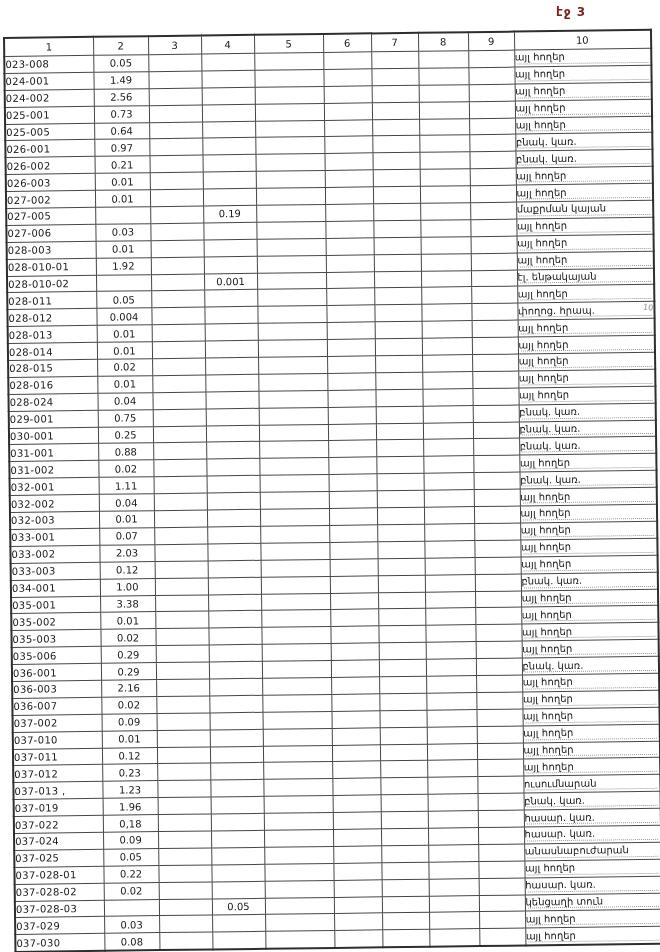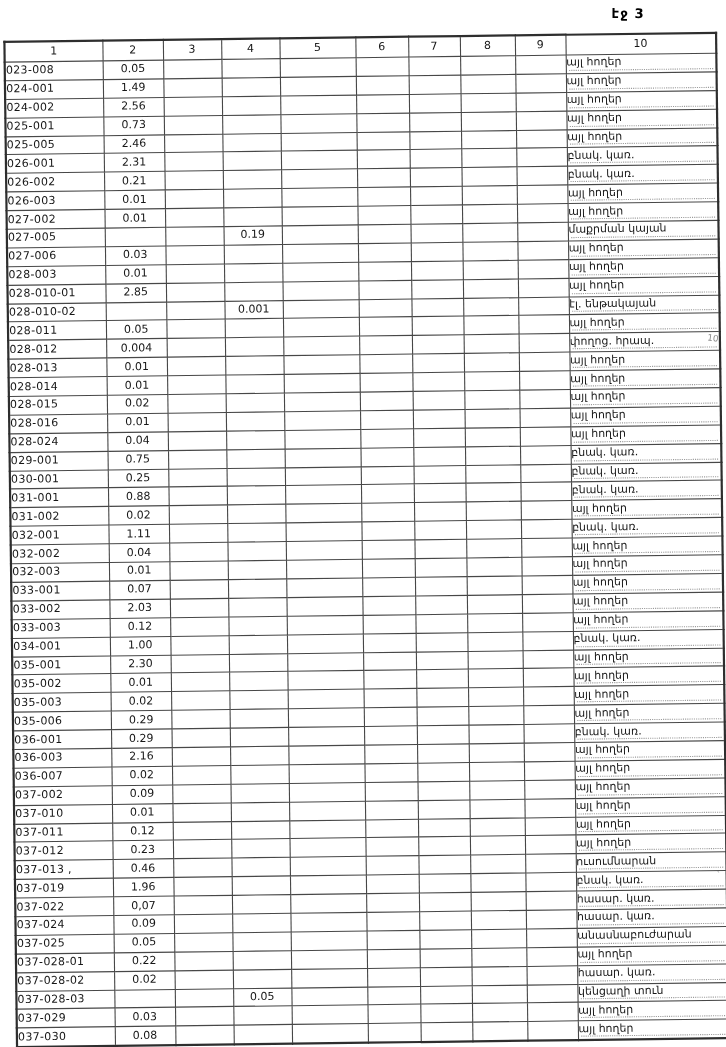--- a/index.html
+++ b/index.html
@@ -7,21 +7,21 @@
     width:660px;height:952px;
     background:#ffffff;
     font-family:"DejaVu Sans",sans-serif;
     color:#1b1b1b;
     position:relative;
     overflow:hidden;
   }
   .page{position:absolute;inset:0;}
   .page-number{
     position:absolute;top:5px;left:556px;
-    font-size:12px;font-weight:bold;color:#000000;
+    font-size:12px;font-weight:bold;color:#7f1d1d;
     letter-spacing:1px;
   }
   .scan-rotate{
     position:absolute;top:37px;left:3px;
     transform:rotate(-0.72deg);
     transform-origin:0 0;
   }
   table.sheet{
     border-collapse:collapse;
     table-layout:fixed;
@@ -144,33 +144,33 @@
             <td class="num"></td>
             <td></td>
             <td></td>
             <td></td>
             <td></td>
             <td></td>
             <td class="label"><span>այլ հողեր</span></td>
           </tr>
           <tr>
             <td class="code">025-005</td>
-            <td class="num">2.46</td>
+            <td class="num">0.64</td>
             <td></td>
             <td class="num"></td>
             <td></td>
             <td></td>
             <td></td>
             <td></td>
             <td></td>
             <td class="label"><span>այլ հողեր</span></td>
           </tr>
           <tr>
             <td class="code">026-001</td>
-            <td class="num">2.31</td>
+            <td class="num">0.97</td>
             <td></td>
             <td class="num"></td>
             <td></td>
             <td></td>
             <td></td>
             <td></td>
             <td></td>
             <td class="label"><span>բնակ. կառ.</span></td>
           </tr>
           <tr>
@@ -240,21 +240,21 @@
             <td class="num"></td>
             <td></td>
             <td></td>
             <td></td>
             <td></td>
             <td></td>
             <td class="label"><span>այլ հողեր</span></td>
           </tr>
           <tr>
             <td class="code">028-010-01</td>
-            <td class="num">2.85</td>
+            <td class="num">1.92</td>
             <td></td>
             <td class="num"></td>
             <td></td>
             <td></td>
             <td></td>
             <td></td>
             <td></td>
             <td class="label"><span>այլ հողեր</span></td>
           </tr>
           <tr>
@@ -480,21 +480,21 @@
             <td class="num"></td>
             <td></td>
             <td></td>
             <td></td>
             <td></td>
             <td></td>
             <td class="label"><span>բնակ. կառ.</span></td>
           </tr>
           <tr>
             <td class="code">035-001</td>
-            <td class="num">2.30</td>
+            <td class="num">3.38</td>
             <td></td>
             <td class="num"></td>
             <td></td>
             <td></td>
             <td></td>
             <td></td>
             <td></td>
             <td class="label"><span>այլ հողեր</span></td>
           </tr>
           <tr>
@@ -612,21 +612,21 @@
             <td class="num"></td>
             <td></td>
             <td></td>
             <td></td>
             <td></td>
             <td></td>
             <td class="label"><span>այլ հողեր</span></td>
           </tr>
           <tr>
             <td class="code">037-013 ,</td>
-            <td class="num">0.46</td>
+            <td class="num">1.23</td>
             <td></td>
             <td class="num"></td>
             <td></td>
             <td></td>
             <td></td>
             <td></td>
             <td></td>
             <td class="label"><span>ուսումնարան</span></td>
           </tr>
           <tr>
@@ -636,21 +636,21 @@
             <td class="num"></td>
             <td></td>
             <td></td>
             <td></td>
             <td></td>
             <td></td>
             <td class="label"><span>բնակ. կառ.</span></td>
           </tr>
           <tr>
             <td class="code">037-022</td>
-            <td class="num">0,07</td>
+            <td class="num">0,18</td>
             <td></td>
             <td class="num"></td>
             <td></td>
             <td></td>
             <td></td>
             <td></td>
             <td></td>
             <td class="label"><span>հասար. կառ.</span></td>
           </tr>
           <tr>

